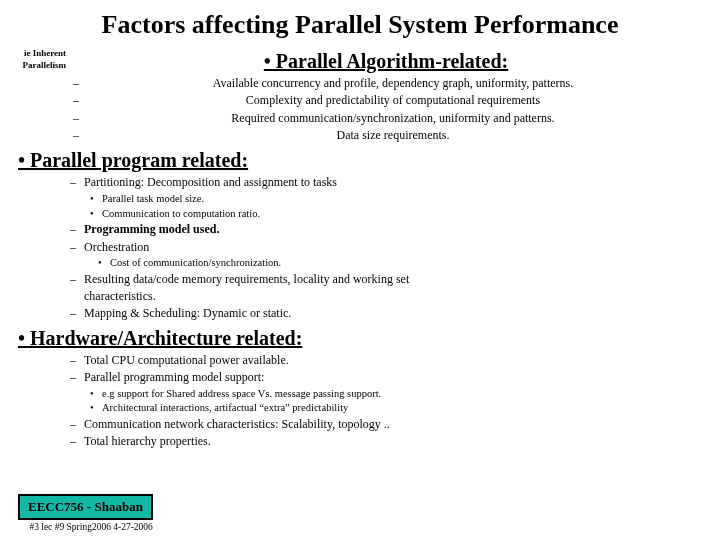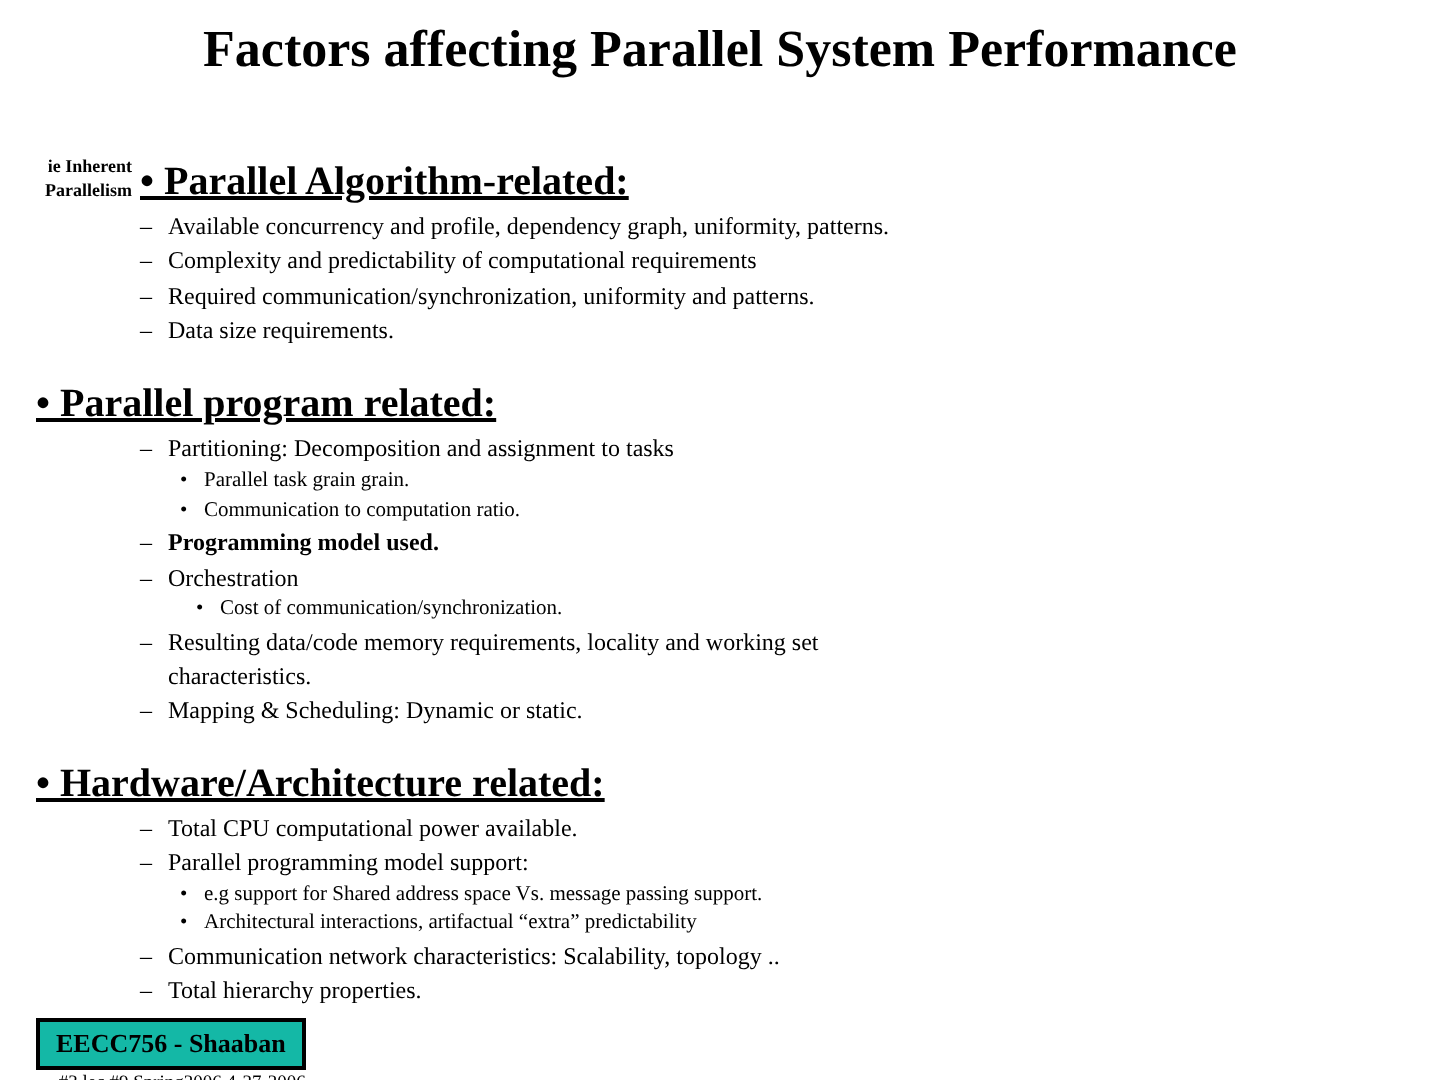--- a/index.html
+++ b/index.html
@@ -22,22 +22,21 @@
       font-size: 26px;
       font-weight: bold;
       text-align: center;
       margin-bottom: 6px;
       line-height: 1.15;
     }
     .main-content {
       flex: 1;
       display: flex;
       flex-direction: column;
-      gap: 12px;
-      margin-top: 30px;
+      gap: 0;
     }
     .section-header {
       font-size: 20px;
       font-weight: bold;
       text-decoration: underline;
       margin-top: 4px;
       margin-bottom: 2px;
     }
     .bullet-row {
       display: flex;
@@ -49,20 +48,21 @@
       font-size: 9px;
       font-weight: bold;
       min-width: 52px;
       text-align: right;
       padding-right: 4px;
       padding-top: 1px;
       line-height: 1.4;
     }
     .dash-list {
       flex: 1;
+      text-align: center;
     }
     .dash-item {
       display: flex;
       flex-direction: row;
       font-size: 12px;
       line-height: 1.45;
       margin-bottom: 0px;
     }
     .dash-sym {
       min-width: 14px;
@@ -151,21 +151,21 @@
     <div>
       <div class="section-header">• Parallel program related:</div>
       <div style="margin-left:52px;">
 
         <div class="dash-item">
           <span class="dash-sym">–</span>
           <span class="dash-text">Partitioning: Decomposition and assignment to tasks</span>
         </div>
         <div class="sub-bullet">
           <span class="sub-sym">•</span>
-          <span>Parallel task grain grain.</span>
+          <span>Parallel task model size.</span>
         </div>
         <div class="sub-bullet">
           <span class="sub-sym">•</span>
           <span>Communication to computation ratio.</span>
         </div>
 
         <div class="dash-item">
           <span class="dash-sym">–</span>
           <span class="dash-text bold-item">Programming model used.</span>
         </div>

